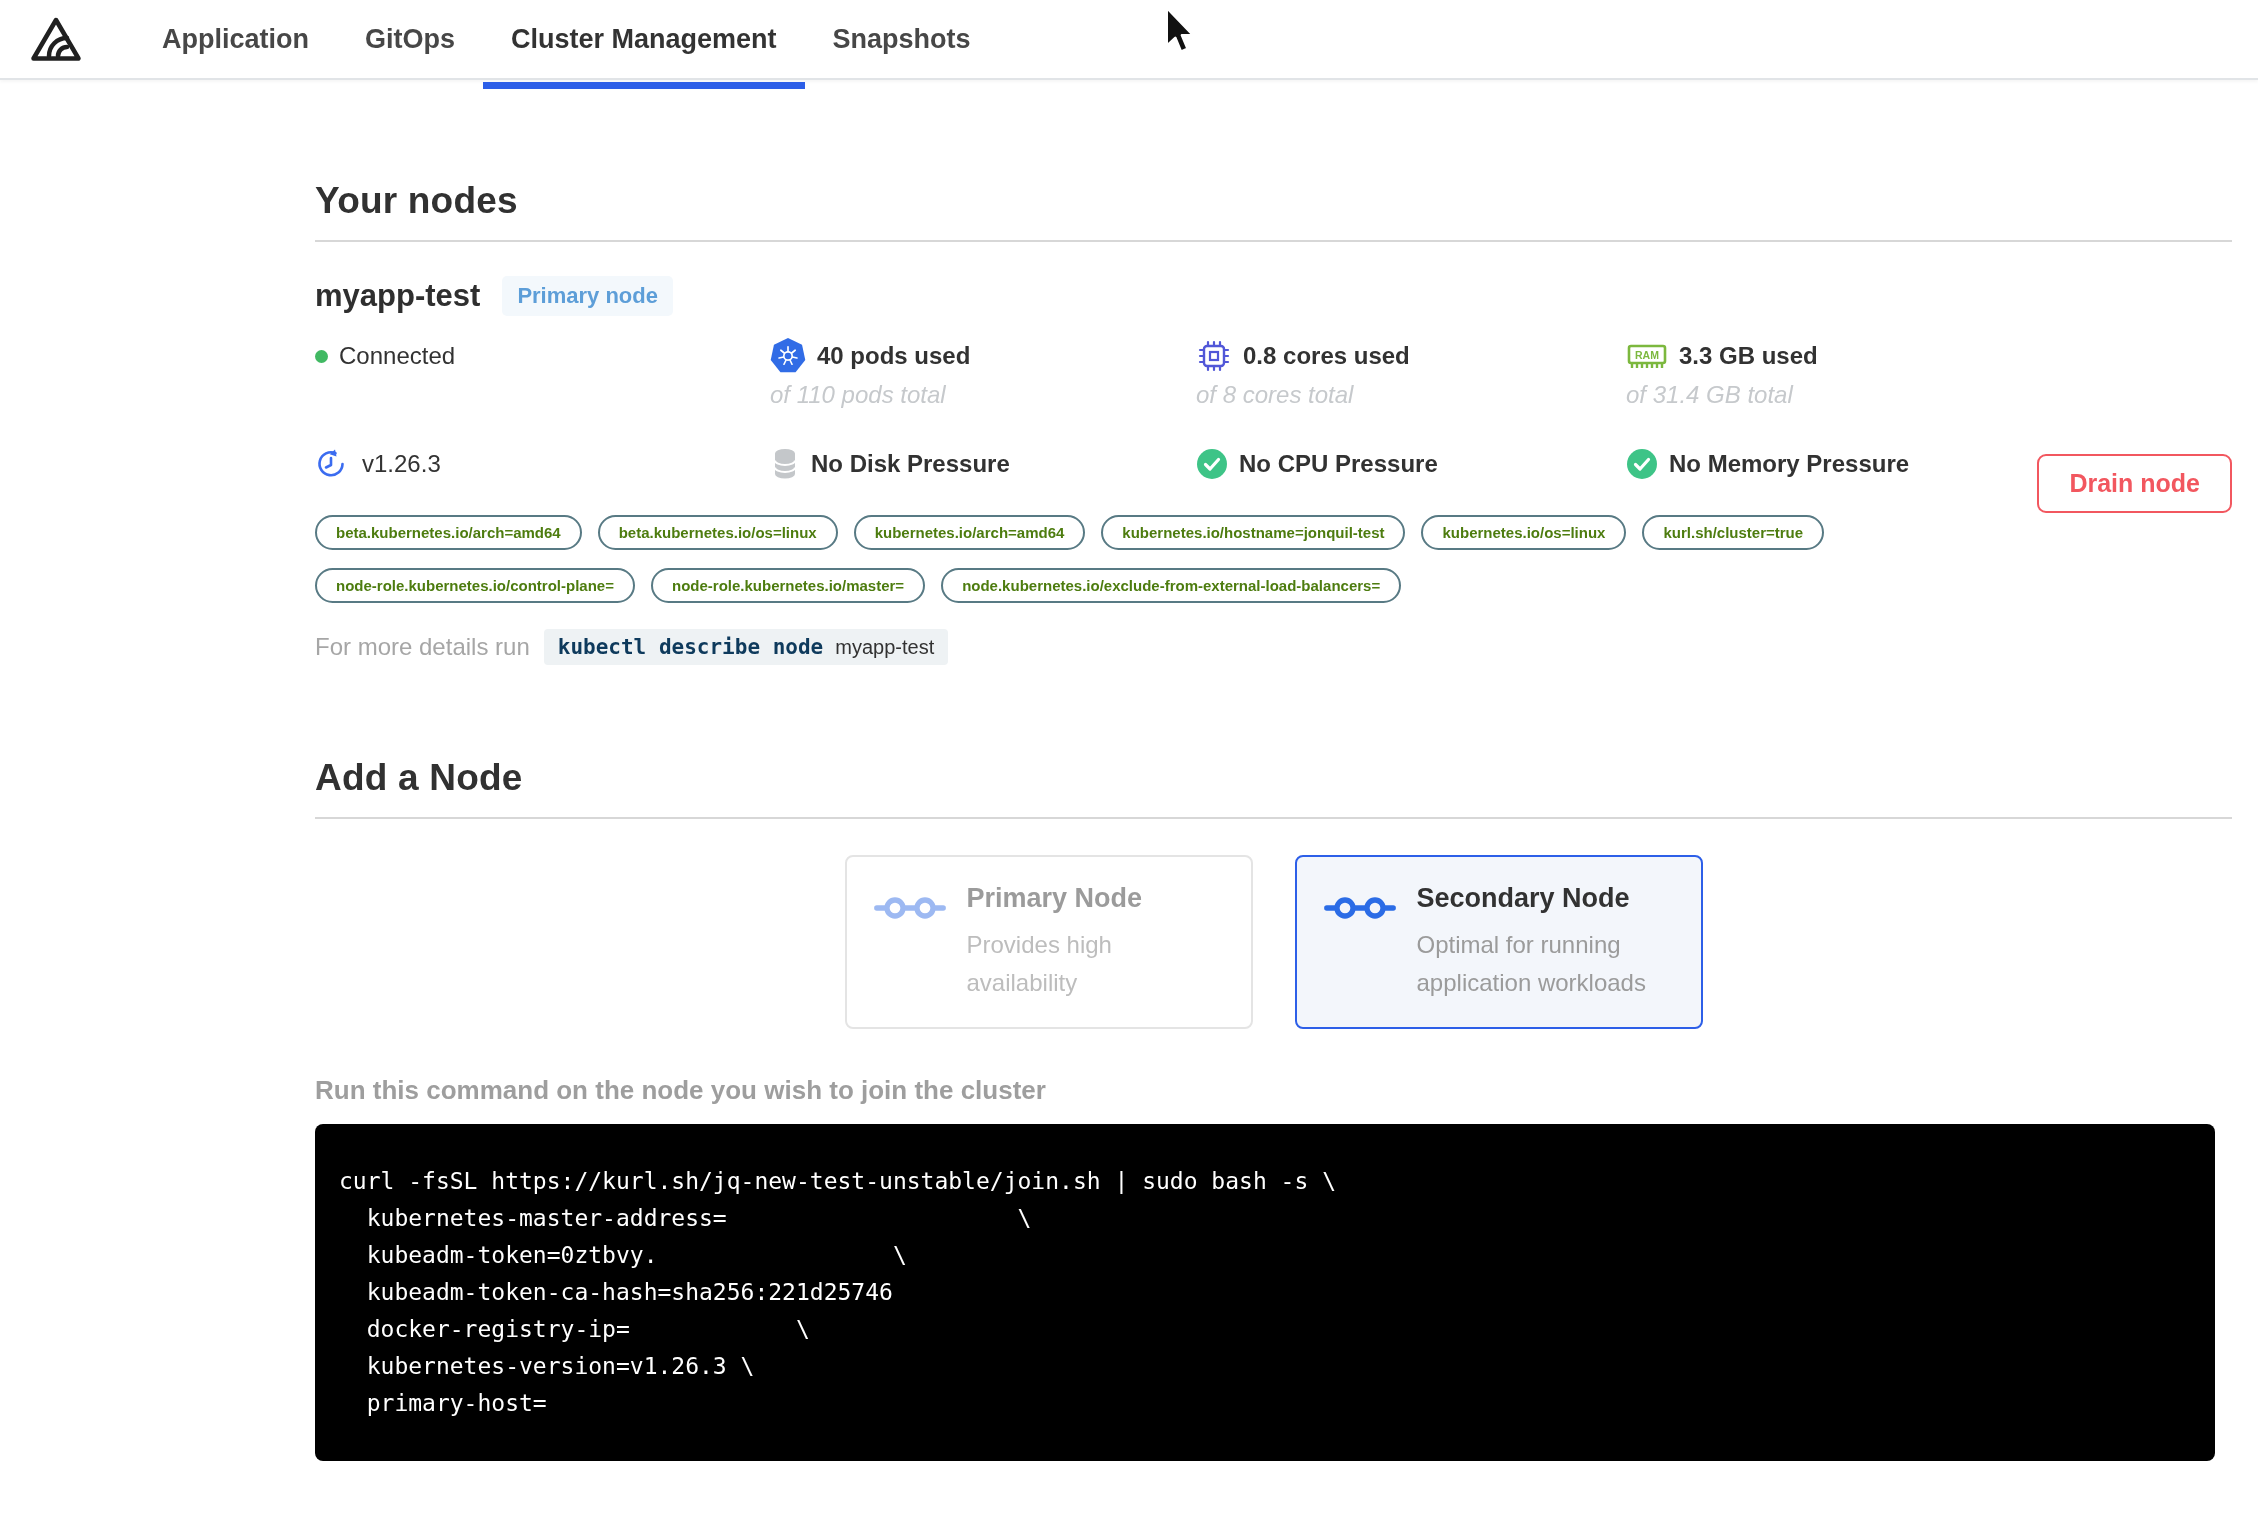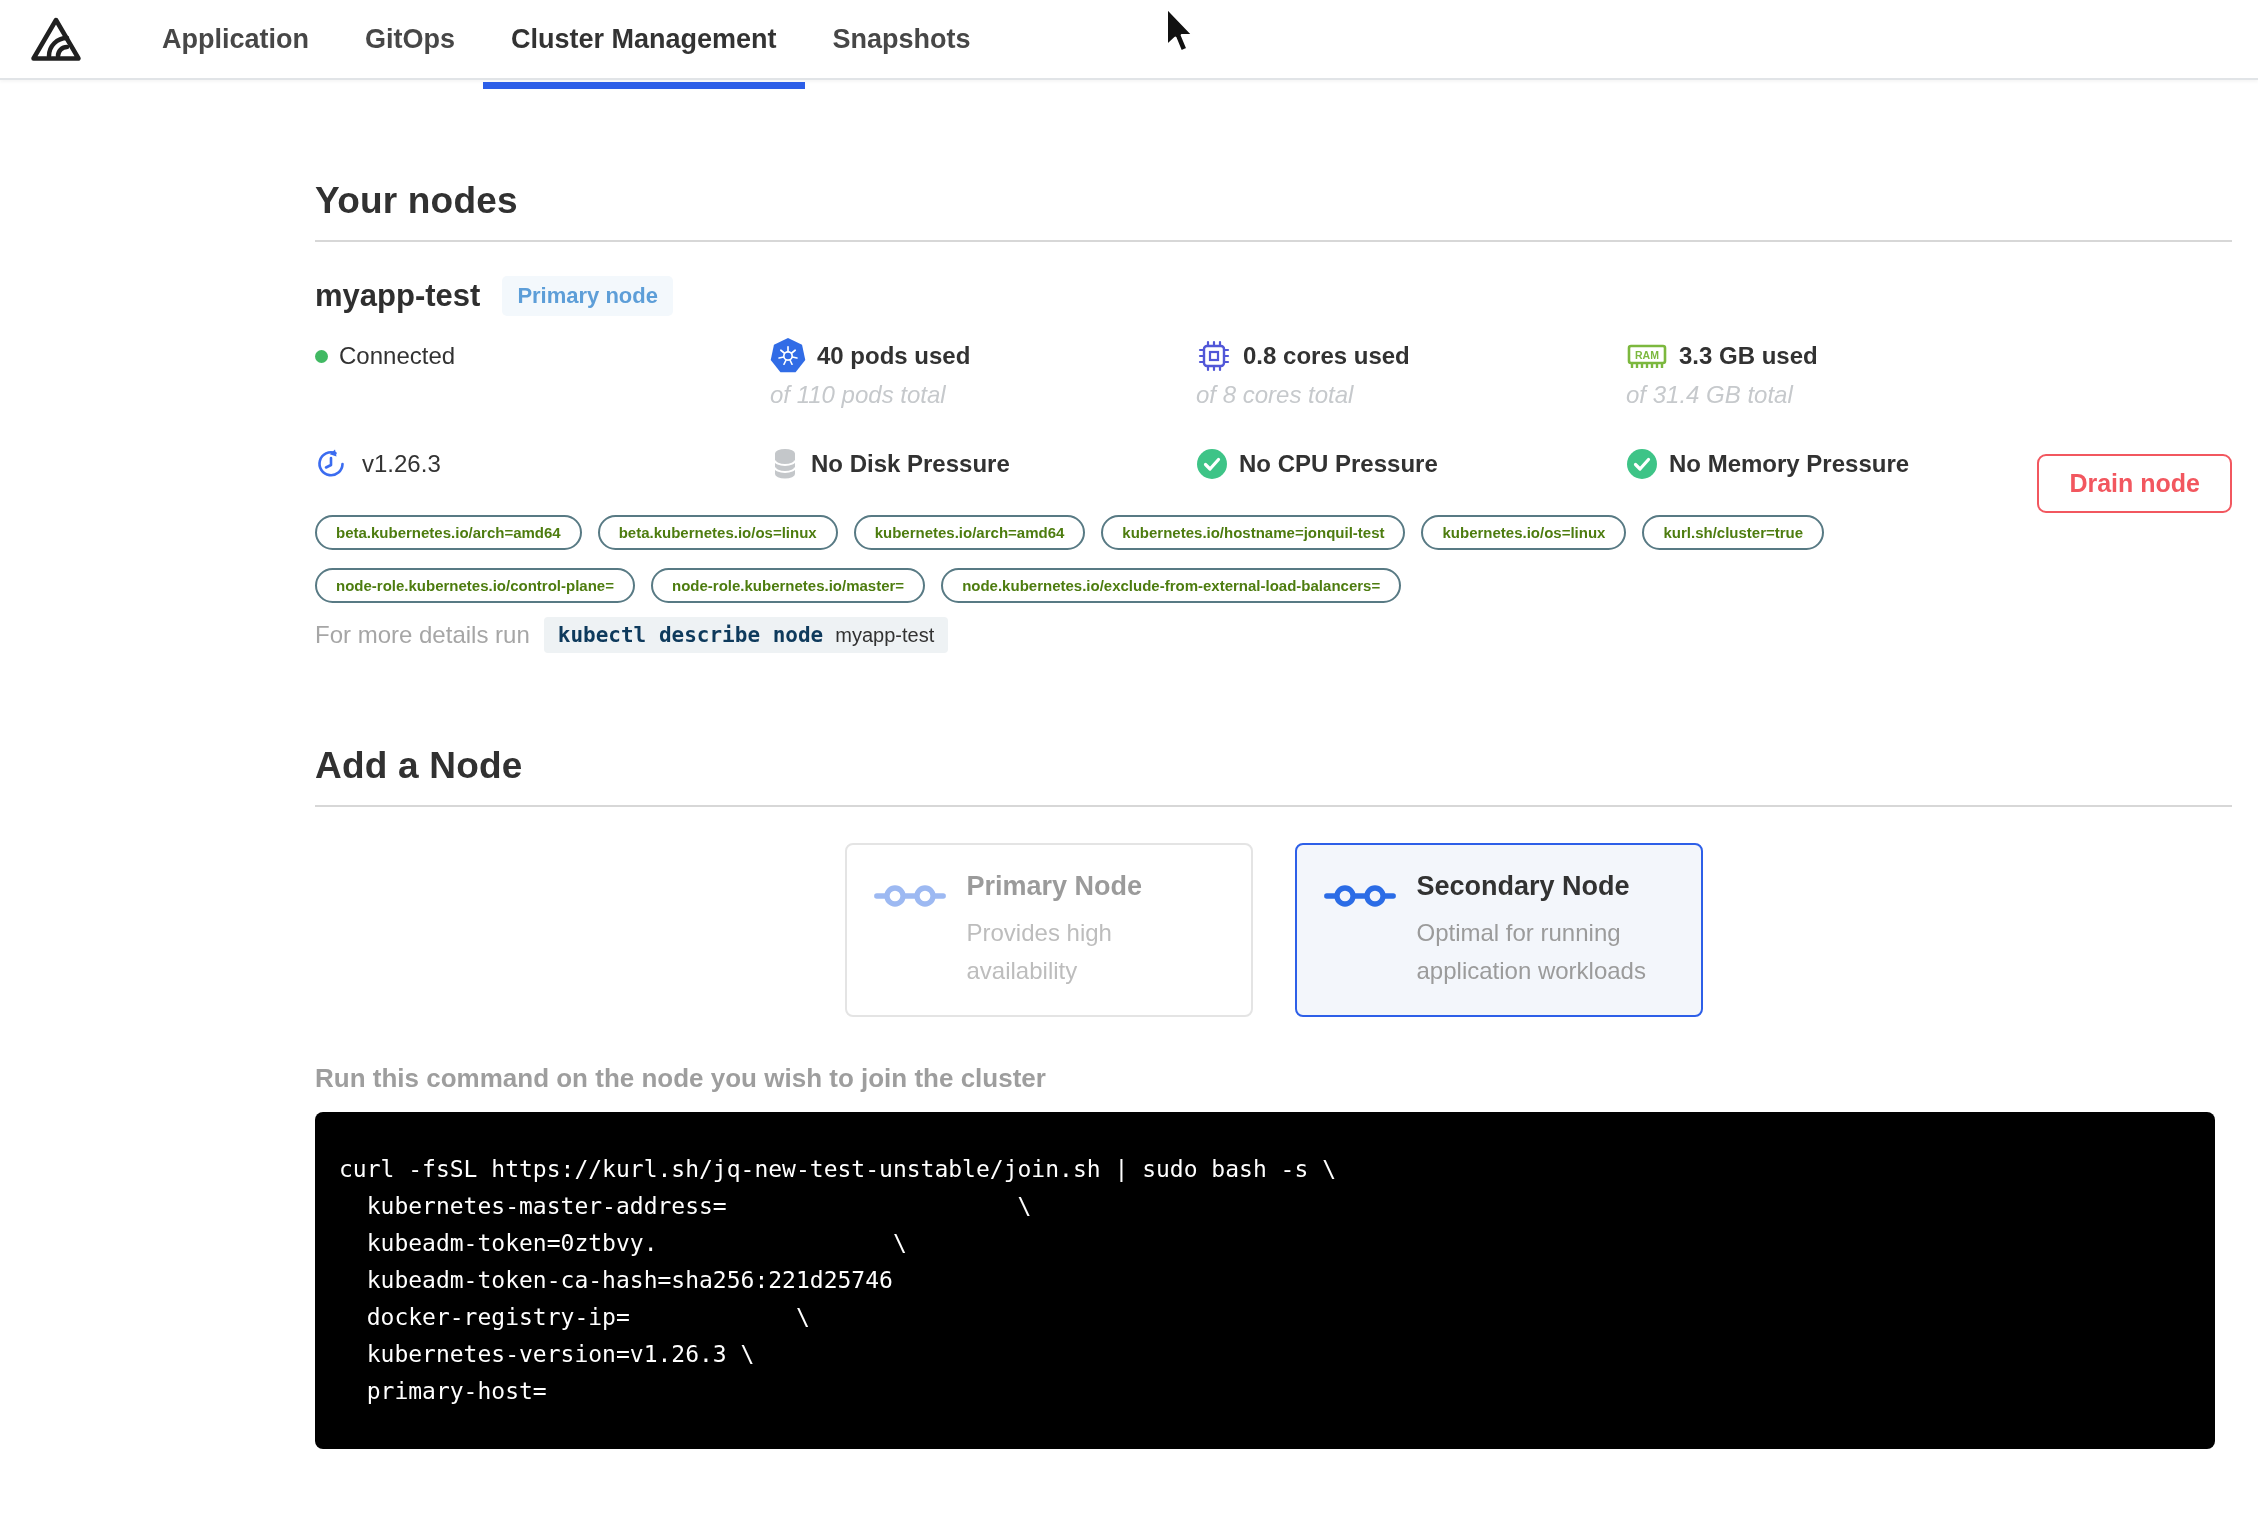--- a/index.html
+++ b/index.html
@@ -78,21 +78,21 @@
   .labels-wrap {
     margin-top:34px; width:1680px;
     display:flex; flex-wrap:wrap; gap:18px 16px;
   }
   .pill {
     border:2px solid #587a84; color:#4d7c0f;
     border-radius:26px; padding:7px 19px;
     font-size:15px; font-weight:600; white-space:nowrap;
   }
 
-  .details-hint { margin-top:14px; display:flex; align-items:center; gap:14px; }
+  .details-hint { margin-top:26px; display:flex; align-items:center; gap:14px; }
   .details-prefix { font-size:24px; color:#a6a6a6; }
   .code-chip {
     background:#eef2f4; border-radius:4px; padding:6px 14px;
     display:flex; align-items:center; gap:12px;
   }
   .chip-cmd { font-family:"DejaVu Sans Mono", monospace; font-size:21px; font-weight:700; color:#0e3a5c; }
   .chip-node { font-size:20px; color:#323232; }
 
   
   .add-node { margin-top:92px; }

